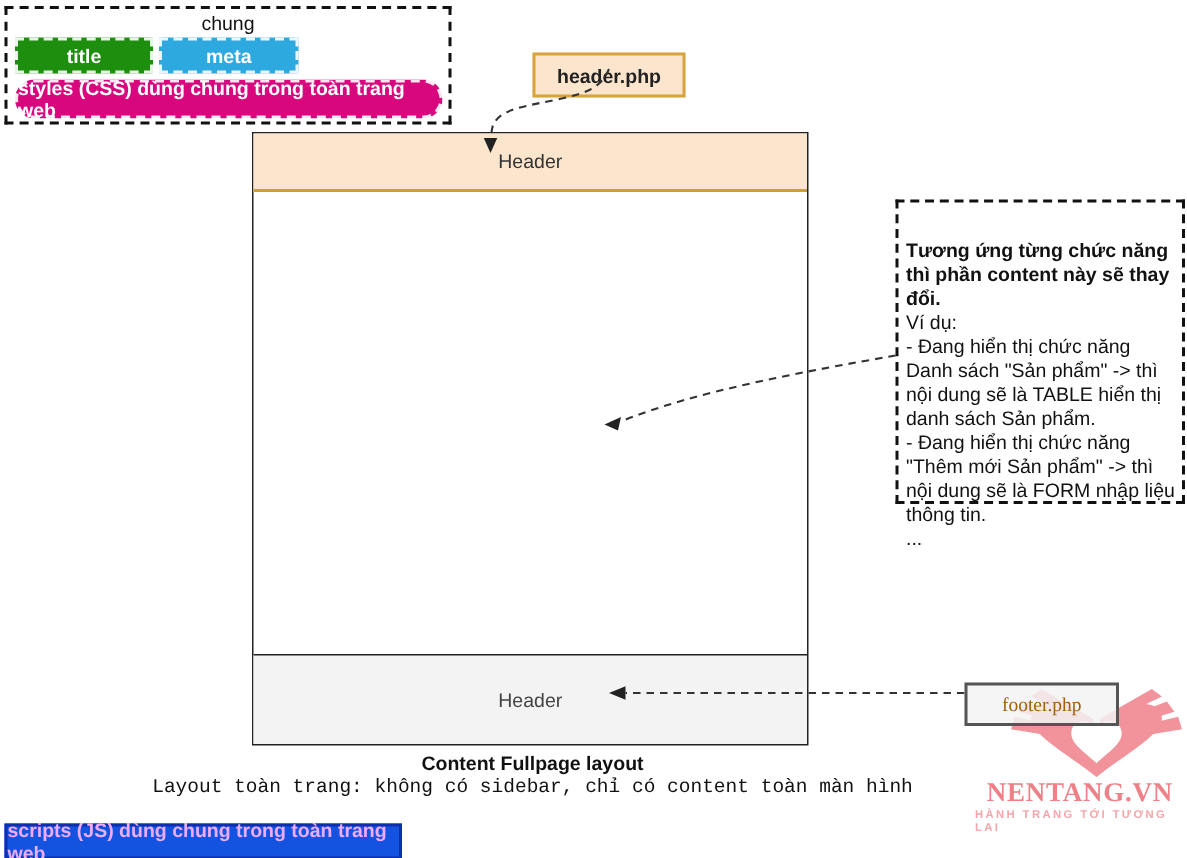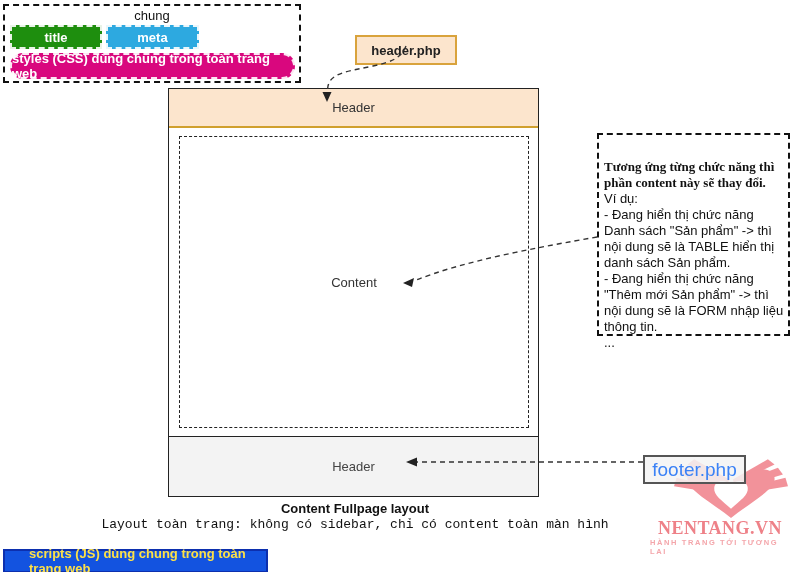--- a/index.html
+++ b/index.html
@@ -18,60 +18,59 @@
   .header-php { position:absolute; left:355px; top:15px; width:102px; height:30px; background:var(--peach); border:2px solid var(--gold); display:flex; align-items:center; justify-content:center; font-weight:bold; font-size:13px; color:#222;margin-top:20px; }
 
   
   .main-container { position:absolute; left:168px; top:88px; width:371px; height:409px; border:1px solid #222; background:#fff; }
   .band-header { position:absolute; left:0; top:0; width:100%; height:39px; background:var(--peach); border-bottom:2px solid var(--gold2); display:flex; align-items:center; justify-content:center; font-size:13px; color:#333; }
   .content-box { position:absolute; left:10px; top:47px; width:350px; height:292px; border:1px dashed #222; display:flex; align-items:center; justify-content:center; font-size:13px; color:#333; }
   .band-footer { position:absolute; left:0; bottom:0; width:100%; height:60px; background:var(--grayfill); border-top:1px solid #222; display:flex; align-items:center; justify-content:center; font-size:13px; color:#444; }
 
   
   .annotation-box { position:absolute; left:597px; top:133px; width:193px; height:203px; border:2px dashed #111; padding:24px 2px 0 5px; font-size:13px; line-height:16px; color:#111; background:#fff; }
-  .annotation-lead { font-weight:bold;font-family:Liberation Serif, serif; }
+  .annotation-lead { font-weight:bold; }
   .annotation-body { white-space:pre-line; }
 
   
-  .footer-php { position:absolute; left:643px; top:455px; width:103px; height:29px; background:rgba(243,243,243,0.85); border:2px solid #555; display:flex; align-items:center; justify-content:center; font-size:19px; color:#3b82f6; z-index:5; }
+  .footer-php { position:absolute; left:643px; top:455px; width:103px; height:29px; background:rgba(243,243,243,0.85); border:2px solid #555; display:flex; align-items:center; justify-content:center; font-size:13px; color:#a16207; z-index:5;font-family:Liberation Serif, serif; }
 
   
   .logo { position:absolute; left:650px; top:456px; width:140px; height:104px; z-index:1; }
   .logo svg { position:absolute; left:22px; top:0; }
   .logo-name { position:absolute; left:0; top:62px; width:100%; text-align:center; font-family:"Liberation Serif", serif; font-weight:bold; font-size:18px; letter-spacing:0.5px; color:var(--logotext); }
   .logo-tagline { position:absolute; left:0; top:82px; width:100%; text-align:left; font-size:7.5px; font-weight:bold; letter-spacing:1.6px; color:var(--logotag); }
 
   
   .caption { position:absolute; left:55px; top:501px; width:600px; text-align:center; color:#111; }
   .caption-title { font-size:13px; font-weight:bold; }
   .caption-subtitle { font-size:13px; margin-top:1px;font-family:Liberation Mono, monospace; }
 
   
-  .bar-scripts { position:absolute; left:3px; top:549px; width:265px; height:24px; background:var(--scriptblue); border:2px solid var(--scriptborder); color:#fde047; font-weight:bold; font-size:13px; display:flex; align-items:center; justify-content:center;padding-left:24px; }
+  .bar-scripts { position:absolute; left:3px; top:549px; width:265px; height:24px; background:var(--scriptblue); border:2px solid var(--scriptborder); color:#f0abfc; font-weight:bold; font-size:13px; display:flex; align-items:center; justify-content:center; }
 
   
   .arrows { position:absolute; left:0; top:0; z-index:4; pointer-events:none; }
 </style>
 </head>
 <body>
 
 <div class="canvas">
 
   <div class="head-box">
     <div class="head-label">chung</div>
     <div class="chip chip-meta">meta</div>
     <div class="chip chip-title">title</div>
     <div class="chip bar-styles">styles (CSS) dùng chung trong toàn trang web</div>
   </div>
 
   <div class="header-php">header.php</div>
 
   <div class="main-container">
     <div class="band-header">Header</div>
-    <div class="content-box">Content</div>
     <div class="band-footer">Header</div>
   </div>
 
   <div class="annotation-box">
     <span class="annotation-lead">Tương ứng từng chức năng thì phần content này sẽ thay đổi.</span>
     <div class="annotation-body">Ví dụ:
 - Đang hiển thị chức năng Danh sách "Sản phẩm" -&gt; thì nội dung sẽ là TABLE hiển thị danh sách Sản phẩm.
 - Đang hiển thị chức năng "Thêm mới Sản phẩm" -&gt; thì nội dung sẽ là FORM nhập liệu thông tin.
 ...</div>
   </div>

